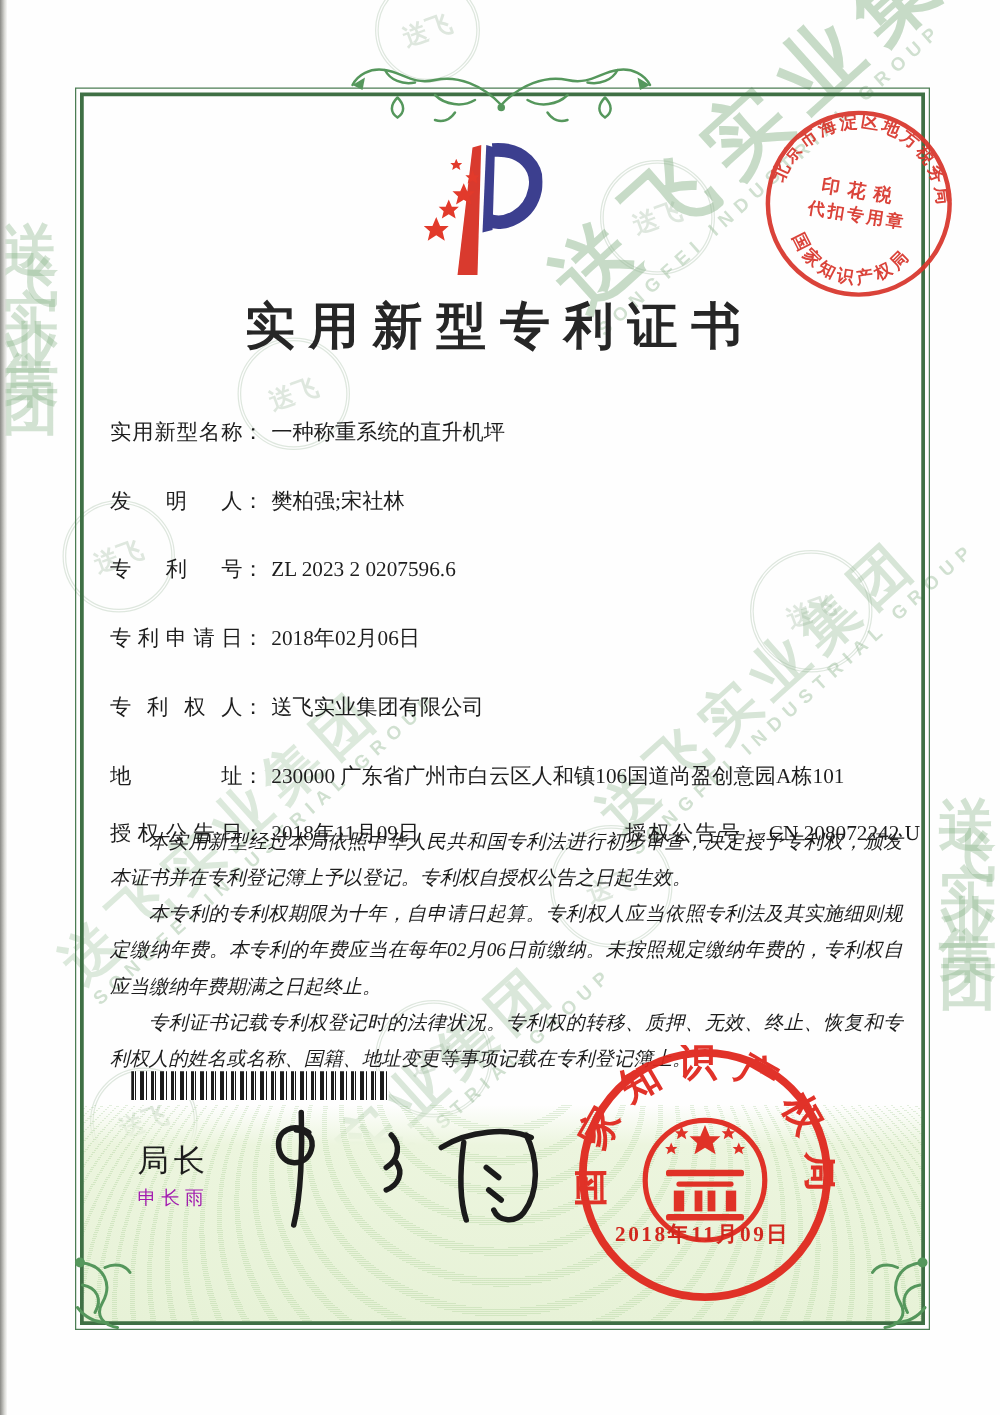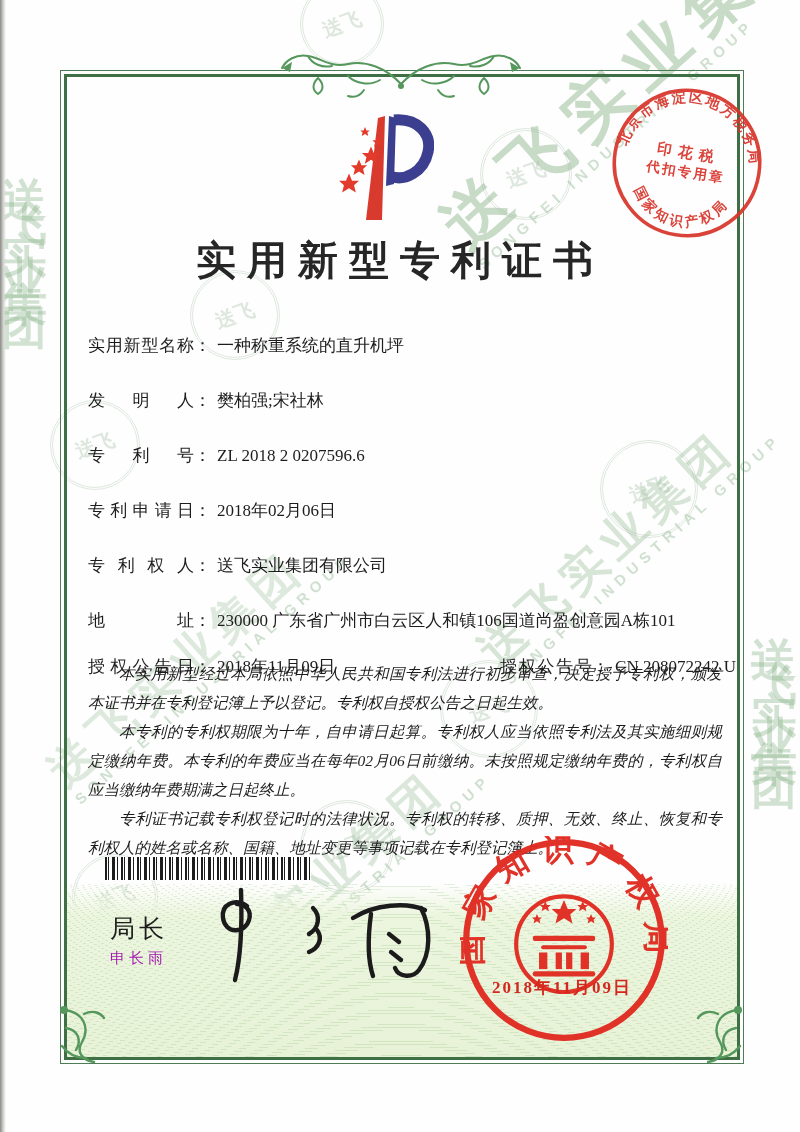--- a/index.html
+++ b/index.html
@@ -203,21 +203,21 @@
       <span class="fvalue">一种称重系统的直升机坪</span>
     </div>
     <div class="frow">
       <span class="flabel">发明人</span>
         <span class="fcolon">：</span>
       <span class="fvalue">樊柏强;宋社林</span>
     </div>
     <div class="frow">
       <span class="flabel">专利号</span>
         <span class="fcolon">：</span>
-      <span class="fvalue">ZL 2018 2 0207596.6</span>
+      <span class="fvalue">ZL 2023 2 0207596.6</span>
     </div>
     <div class="frow">
       <span class="flabel">专利申请日</span>
         <span class="fcolon">：</span>
       <span class="fvalue">2018年02月06日</span>
     </div>
     <div class="frow">
       <span class="flabel">专利权人</span>
         <span class="fcolon">：</span>
       <span class="fvalue">送飞实业集团有限公司</span>

